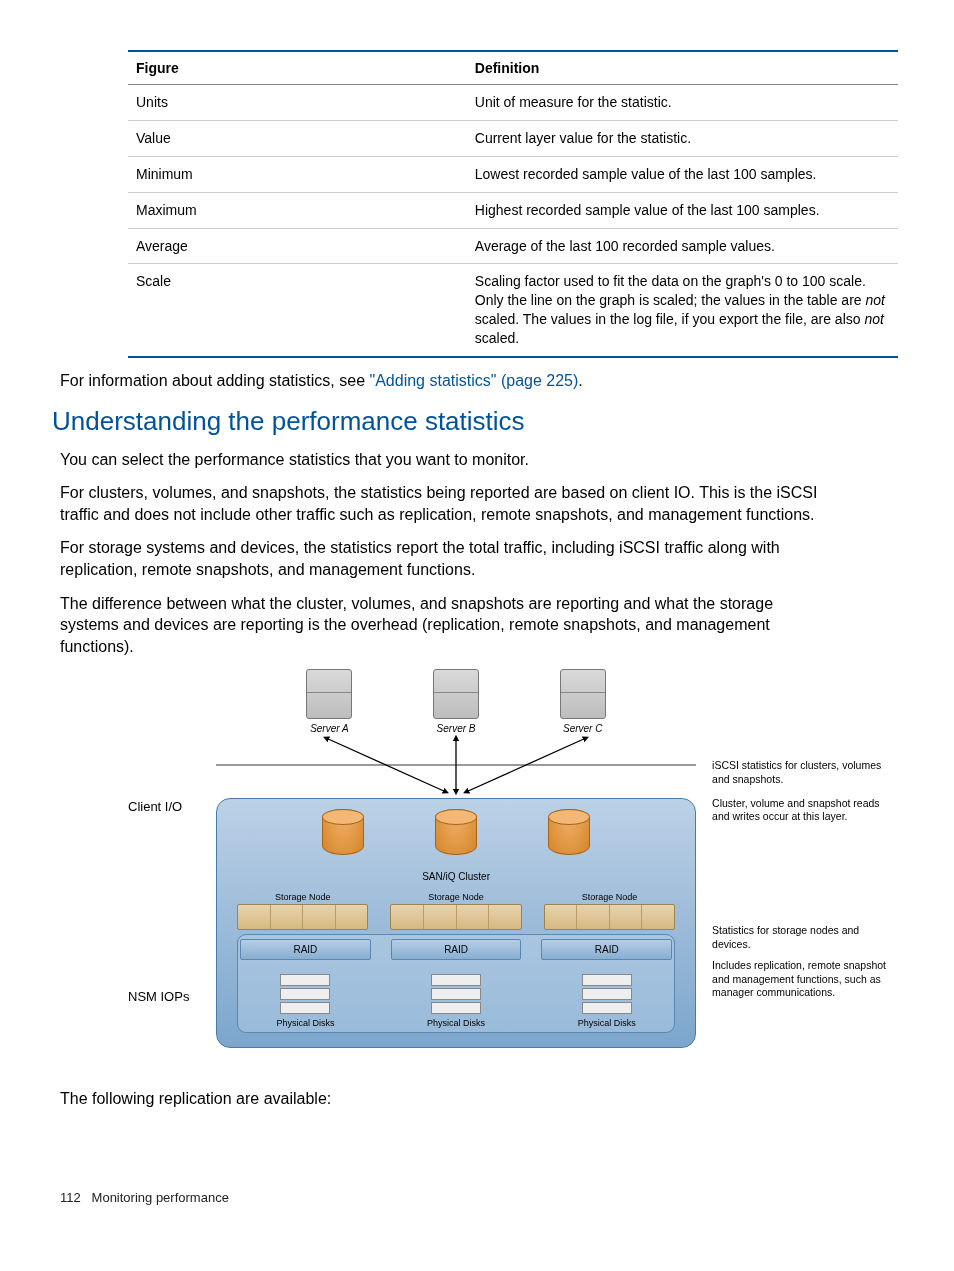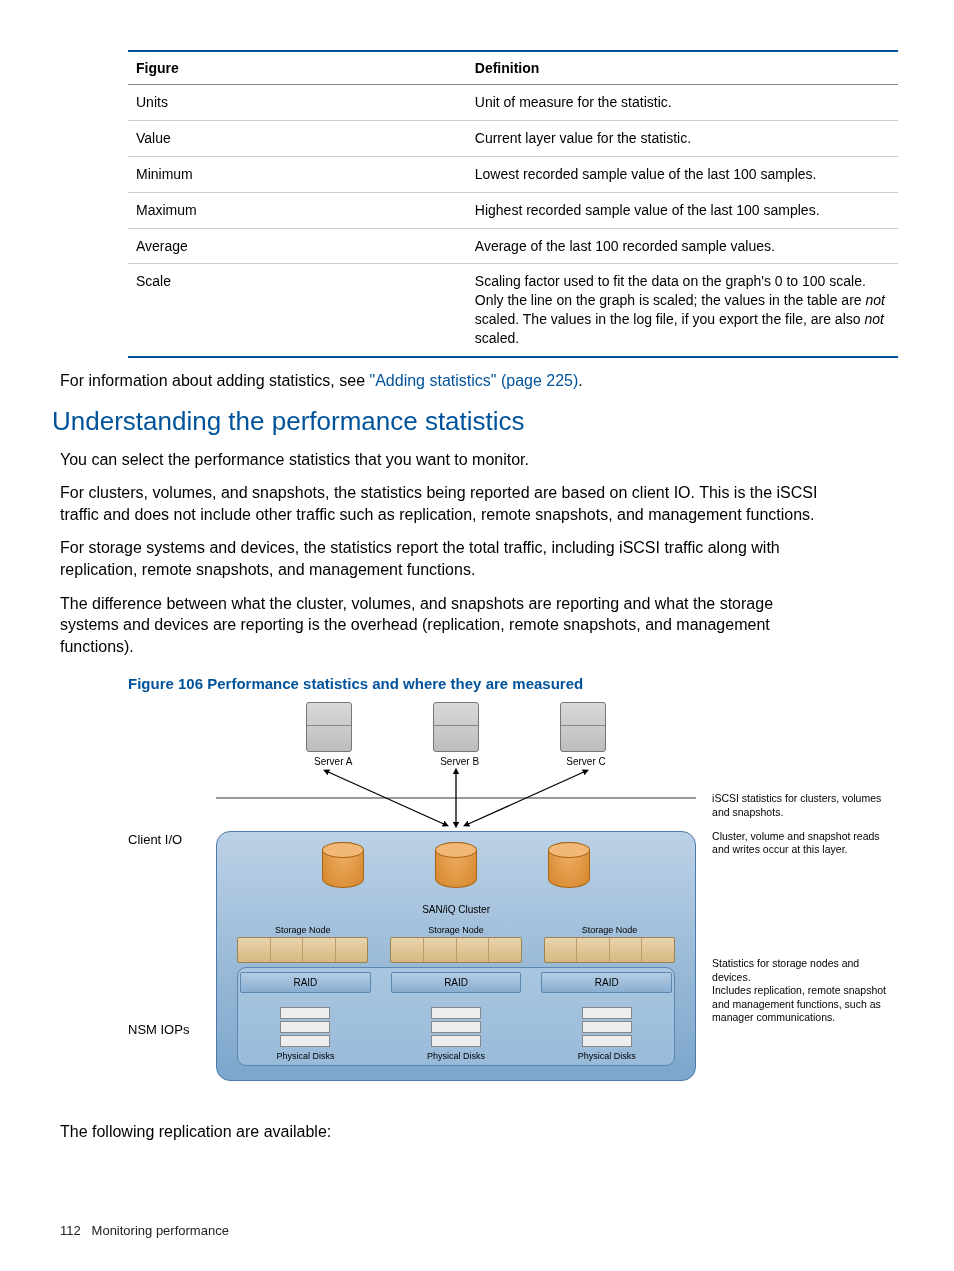--- a/index.html
+++ b/index.html
@@ -92,22 +92,23 @@
   .center {
     width: 480px;
     position: relative;
   }
   .servers {
     display: flex;
     justify-content: space-around;
     padding: 0 50px;
   }
   .server {
-    text-align: right;
+    text-align: center;
     font-size: 10px;
+    font-style: italic;
   }
   .server-box {
     width: 44px; height: 48px;
     background: linear-gradient(#d9d9d9,#bdbdbd);
     border: 1px solid #777;
     border-radius: 3px;
     position: relative;
     margin: 0 auto 4px auto;
   }
   .server-box::before {
@@ -169,21 +170,21 @@
   .pd-label { font-size:9px; }
   .side-notes {
     width: 190px;
     font-size: 10.5px;
     line-height: 1.3;
     padding-left: 16px;
   }
   .side-notes .n1 { margin-top: 90px; }
   .side-notes .n2 { margin-top: 10px; }
   .side-notes .n3 { margin-top: 100px; }
-  .side-notes .n4 { }
+  .side-notes .n4 { margin-top: 8px; }
   .footer {
     font-size: 13px;
     margin-top: 80px;
     margin-left: 0px;
     color:#222;
   }
   .raid-bar {
     display:flex; justify-content:space-between; gap:20px;
     border:1px solid #5b87b0; border-radius:9px; padding:4px 2px;
     background: rgba(200,220,240,0.35); margin-top:4px;
@@ -235,21 +236,20 @@
     <span>For information about adding statistics, see </span><span class="link">"Adding statistics" (page 225)</span><span>.</span>
   </p>
 
   <h2 class="section">Understanding the performance statistics</h2>
 
   <p class="body-text">You can select the performance statistics that you want to monitor.</p>
   <p class="body-text">For clusters, volumes, and snapshots, the statistics being reported are based on client IO. This is the iSCSI traffic and does not include other traffic such as replication, remote snapshots, and management functions.</p>
   <p class="body-text">For storage systems and devices, the statistics report the total traffic, including iSCSI traffic along with replication, remote snapshots, and management functions.</p>
   <p class="body-text">The difference between what the cluster, volumes, and snapshots are reporting and what the storage systems and devices are reporting is the overhead (replication, remote snapshots, and management functions).</p>
 
-  <div class="fig-caption">Figure 106 Performance statistics and where they are measured</div>
 
   <div class="figure">
     <div class="diagram">
 
       <div class="left-labels">
         <div class="cio">Client I/O</div>
         <div class="nsm">NSM IOPs</div>
       </div>
 
       <div class="center">

